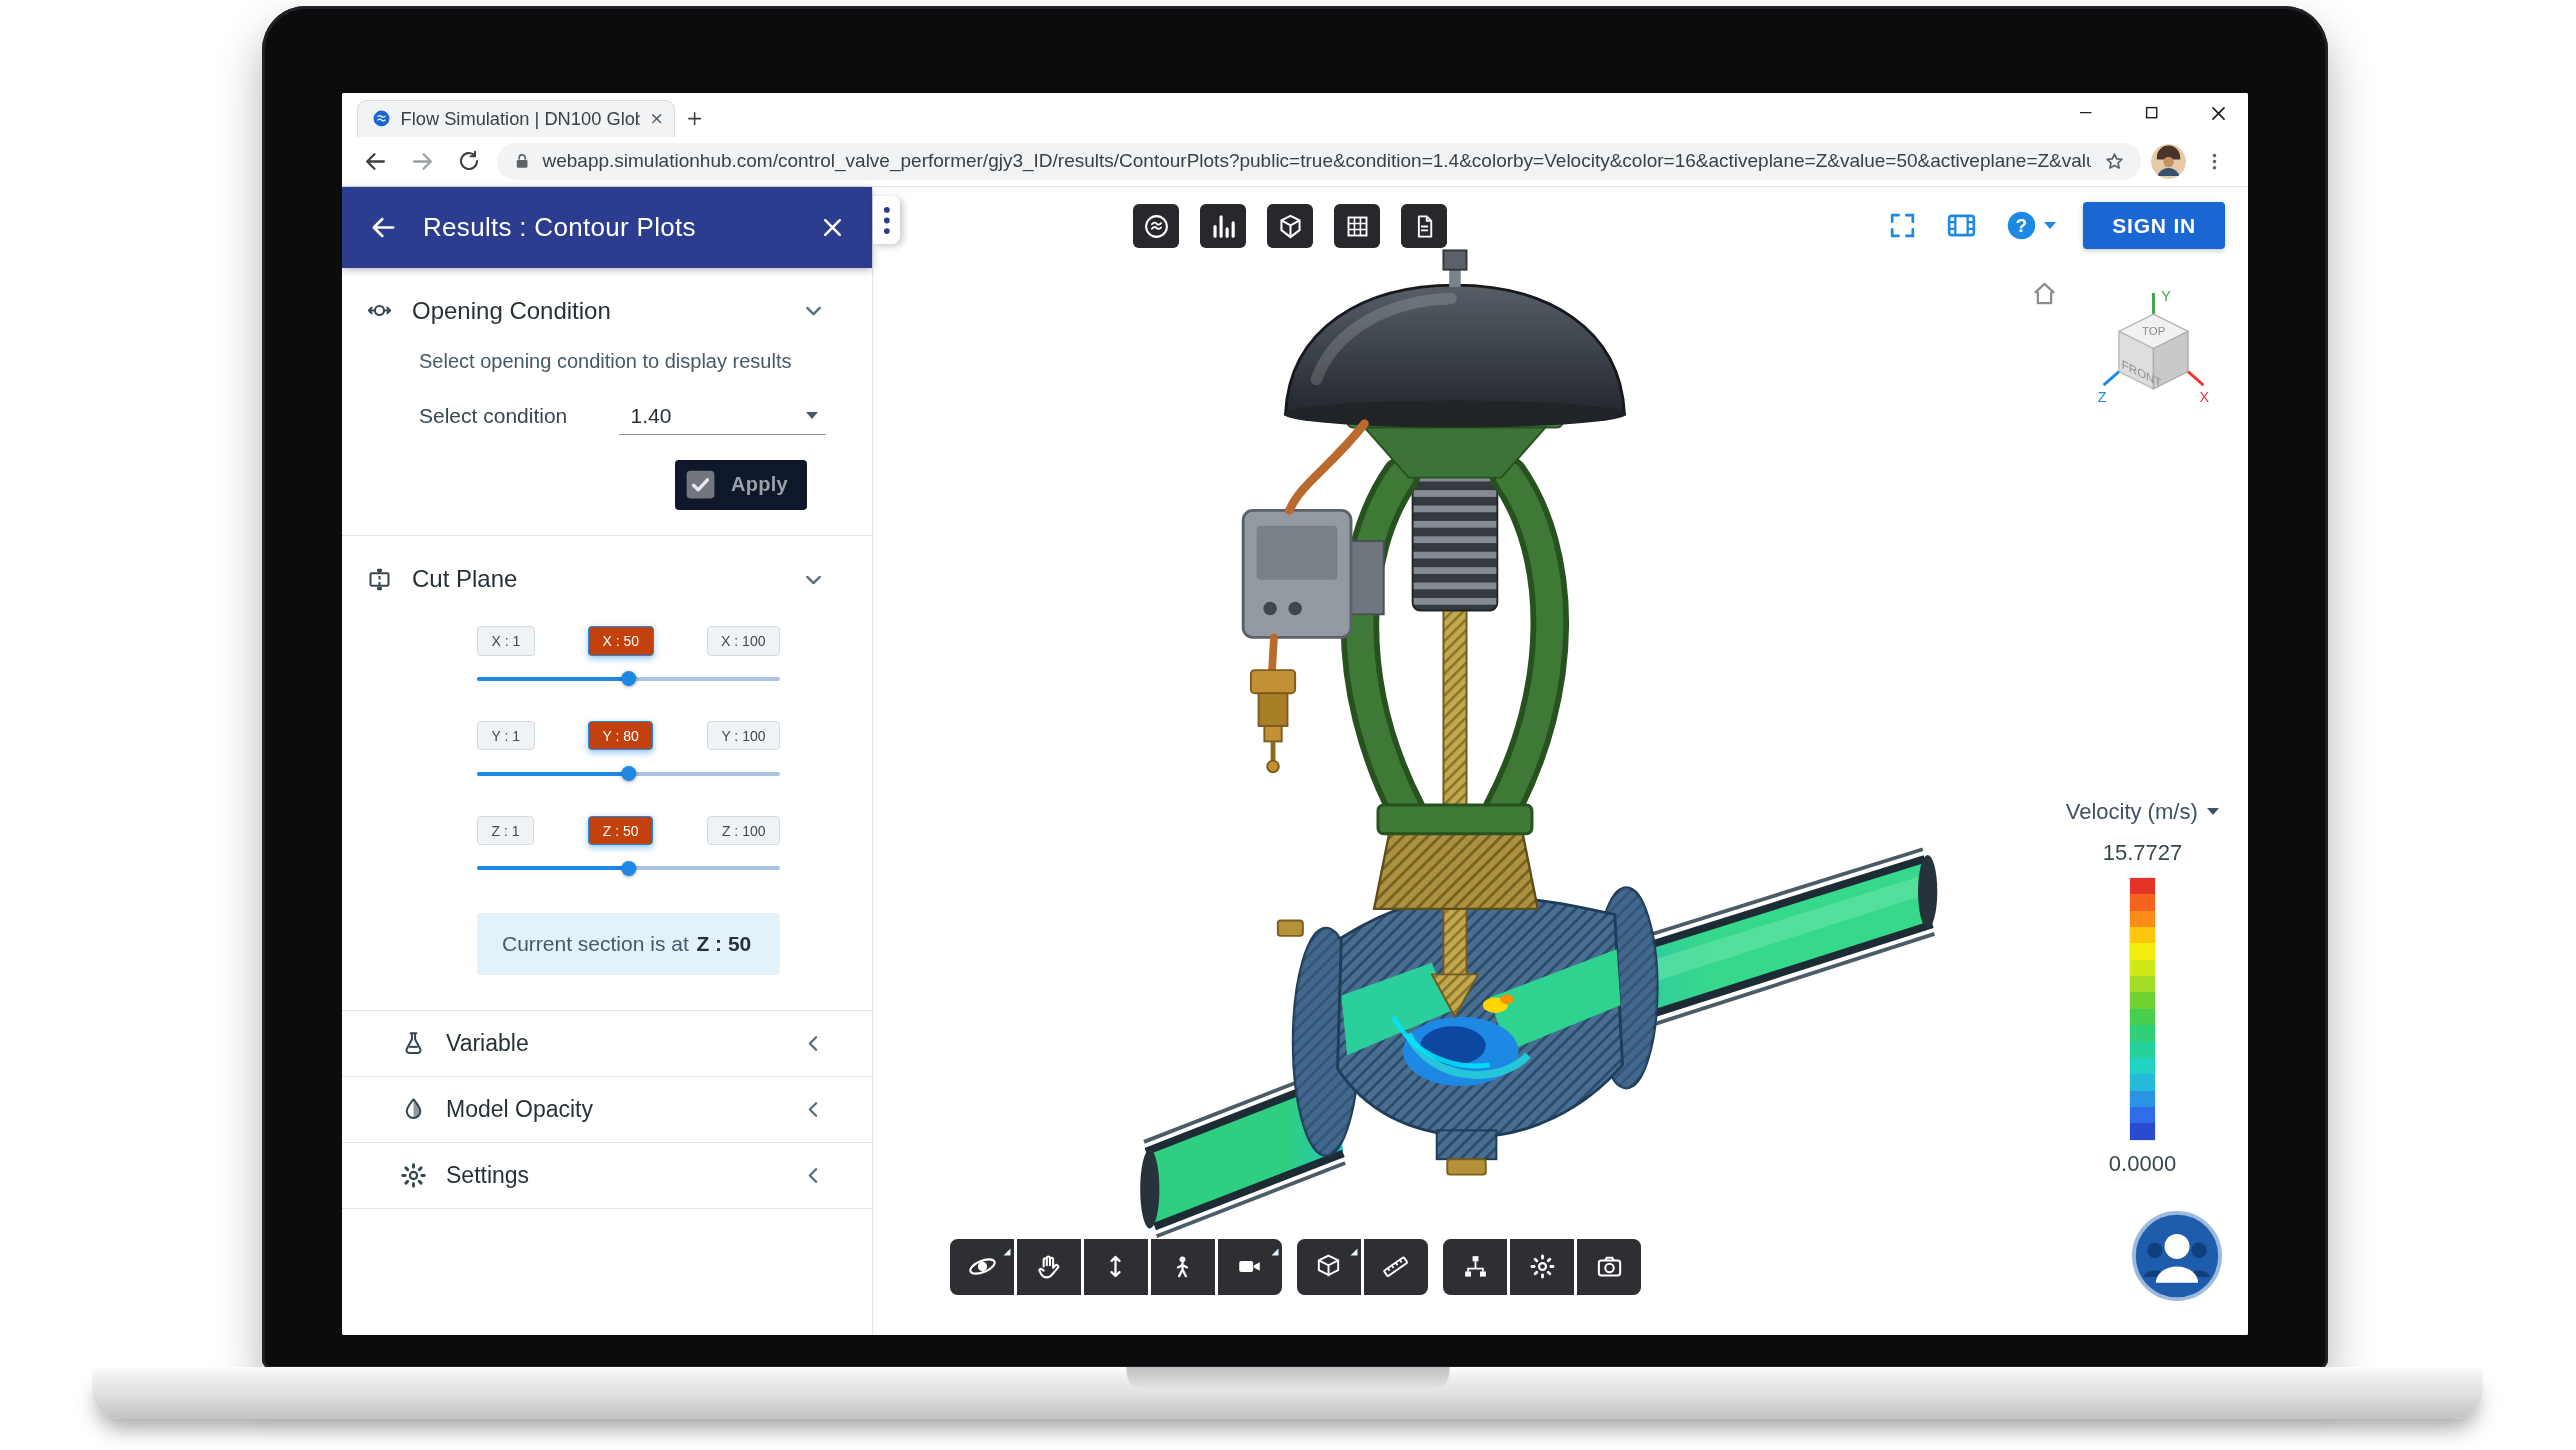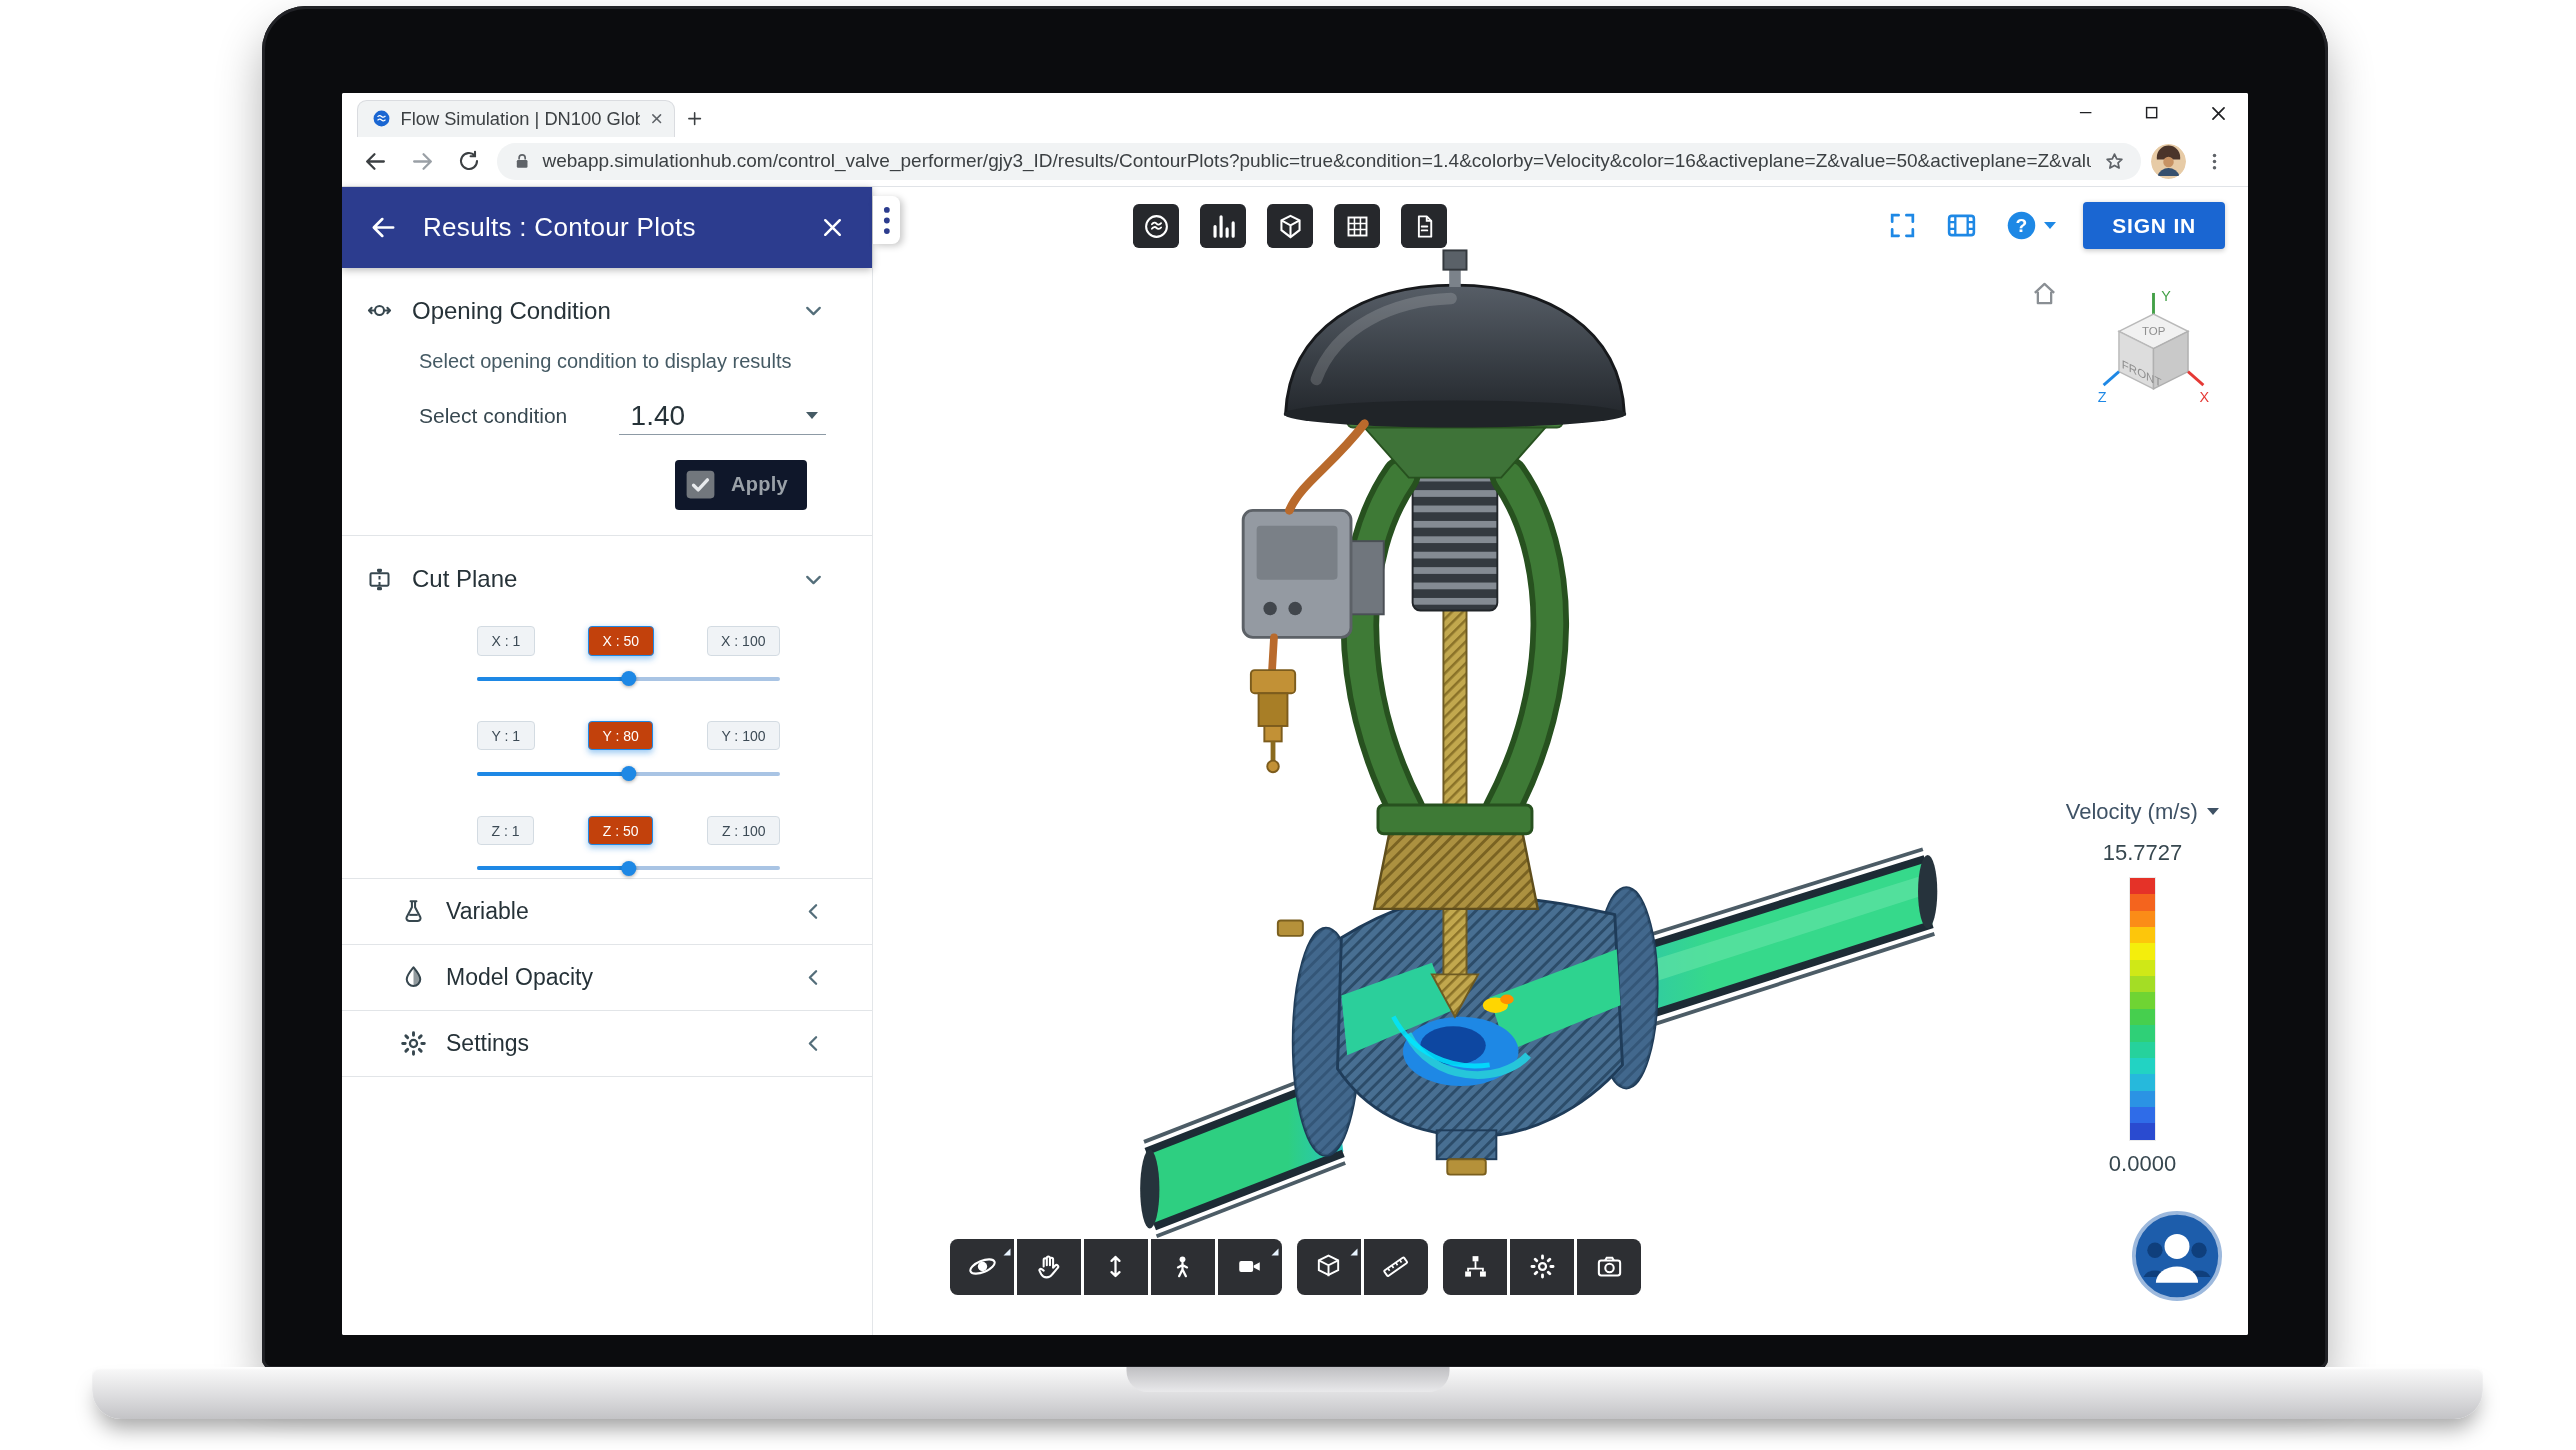--- a/index.html
+++ b/index.html
@@ -74,21 +74,21 @@
   }
 
   .section { padding:29px 46px 25px 24px; }
   .sec-head { display:flex; align-items:center; gap:19px; }
   .sec-title { font-size:24px; color:#263238; font-weight:500; flex:1; }
   .sec-desc { margin:25px 0 0 53px; font-size:20px; color:#455a64; }
   .select-row { margin:25px 0 0 53px; display:flex; align-items:center; }
   .select-label { font-size:21px; color:#37474f; }
   .select-box {
     margin-left:auto; width:207px; height:37px; border-bottom:1px solid #8d9aa5;
-    display:flex; align-items:center; padding:0 7.7px 0 11.6px; cursor:pointer; font-size:28px; color:#263238;
+    display:flex; align-items:center; padding:0 7.7px 0 11.6px; cursor:pointer; font-size:21px; color:#263238;
   }
   .caret-down { width:0; height:0; border-left:6.7px solid transparent; border-right:6.7px solid transparent; border-top:7.7px solid #455a64; margin-left:auto; }
   .apply-row { margin-top:25px; display:flex; justify-content:flex-end; padding-right:19px; }
   .apply-btn {
     display:flex; align-items:center; gap:11.6px; background:#0f172a; border-radius:3.9px;
     padding:6.7px 19px 6.7px 7.7px; cursor:default;
   }
   .apply-label { font-size:20px; font-weight:700; color:#9aa1a8; letter-spacing:0.3px; }
 
   .divider { height:1px; background:#e2e5e8; }
@@ -348,20 +348,23 @@
               <span class="chip active">Z : 50</span>
               <span class="chip">Z : 100</span>
             </div>
             <div class="track-wrap">
               <div class="track"></div>
                 <div class="track-fill" style="width: 50%;"></div>
               <div class="thumb" style="left: 50%;"></div>
             </div>
           </div>
 
+          <div class="info-box">
+            <span>Current section is at</span><b>Z : 50</b>
+          </div>
         </div>
 
         <div class="divider"></div>
 
         <div class="collapsed-row">
           <span>
             <svg width="27" height="27" viewBox="0 0 24 24">
                 <path d="M9.4 2.8h5.2M10.6 2.8v5.4l-4.6 8.7a2.4 2.4 0 0 0 2.1 3.5h7.8a2.4 2.4 0 0 0 2.1-3.5l-4.6-8.7V2.8" fill="none" stroke="#37474f" stroke-width="1.8" stroke-linecap="round" stroke-linejoin="round"></path>
                 <path d="M8.2 15h7.6" stroke="#37474f" stroke-width="1.8"></path>
               </svg>

